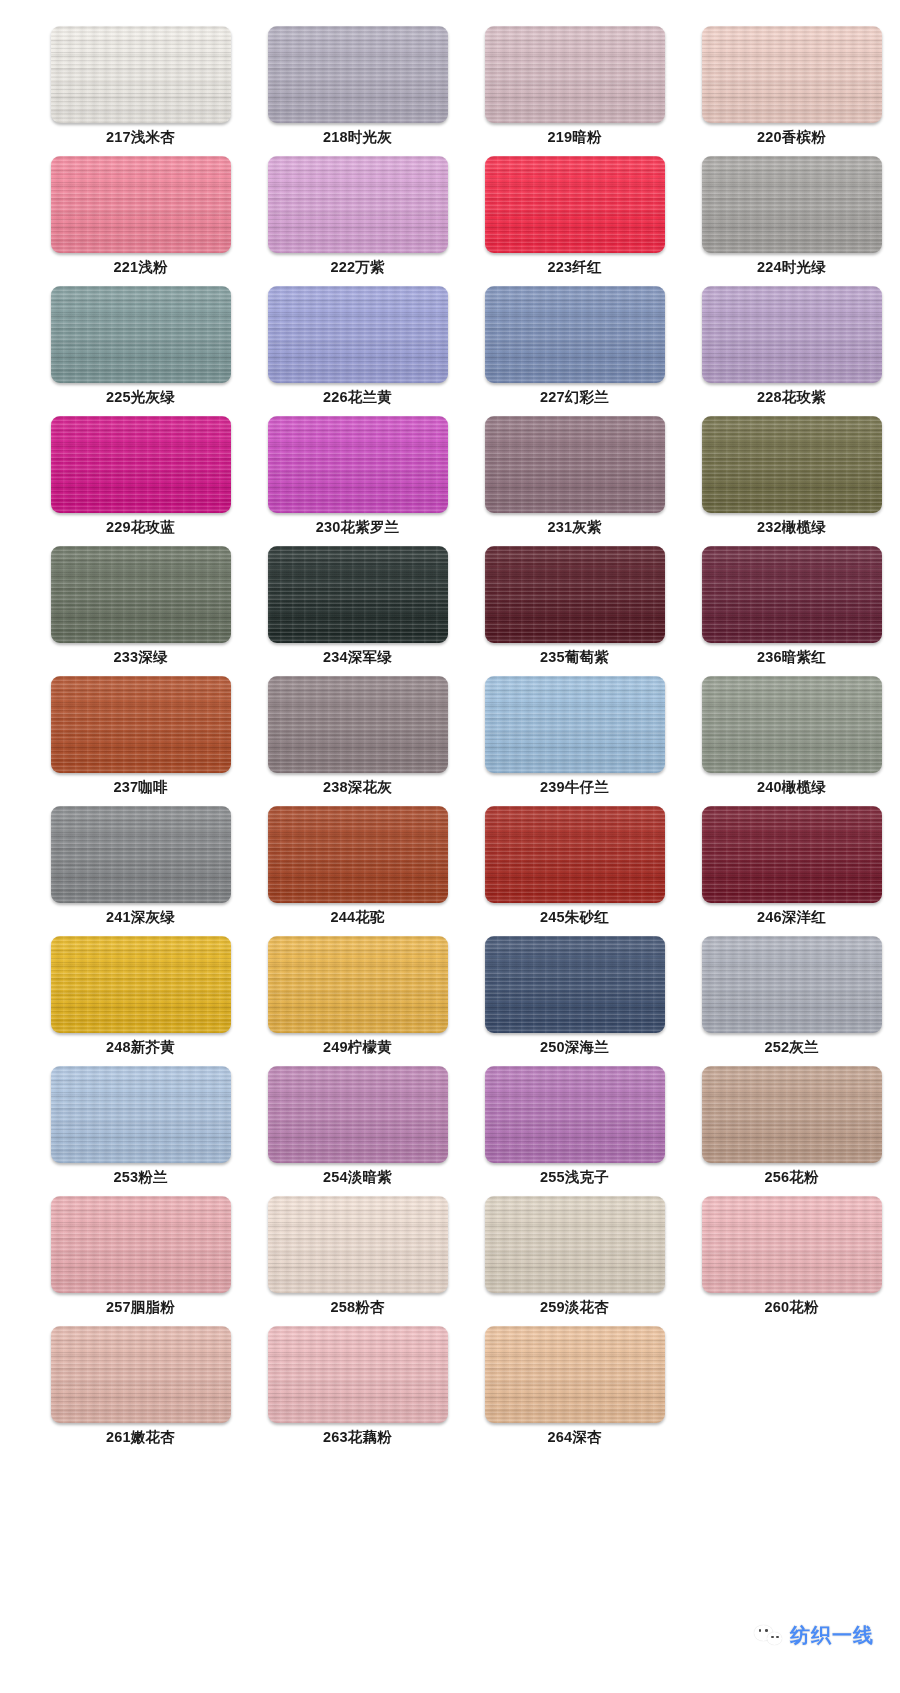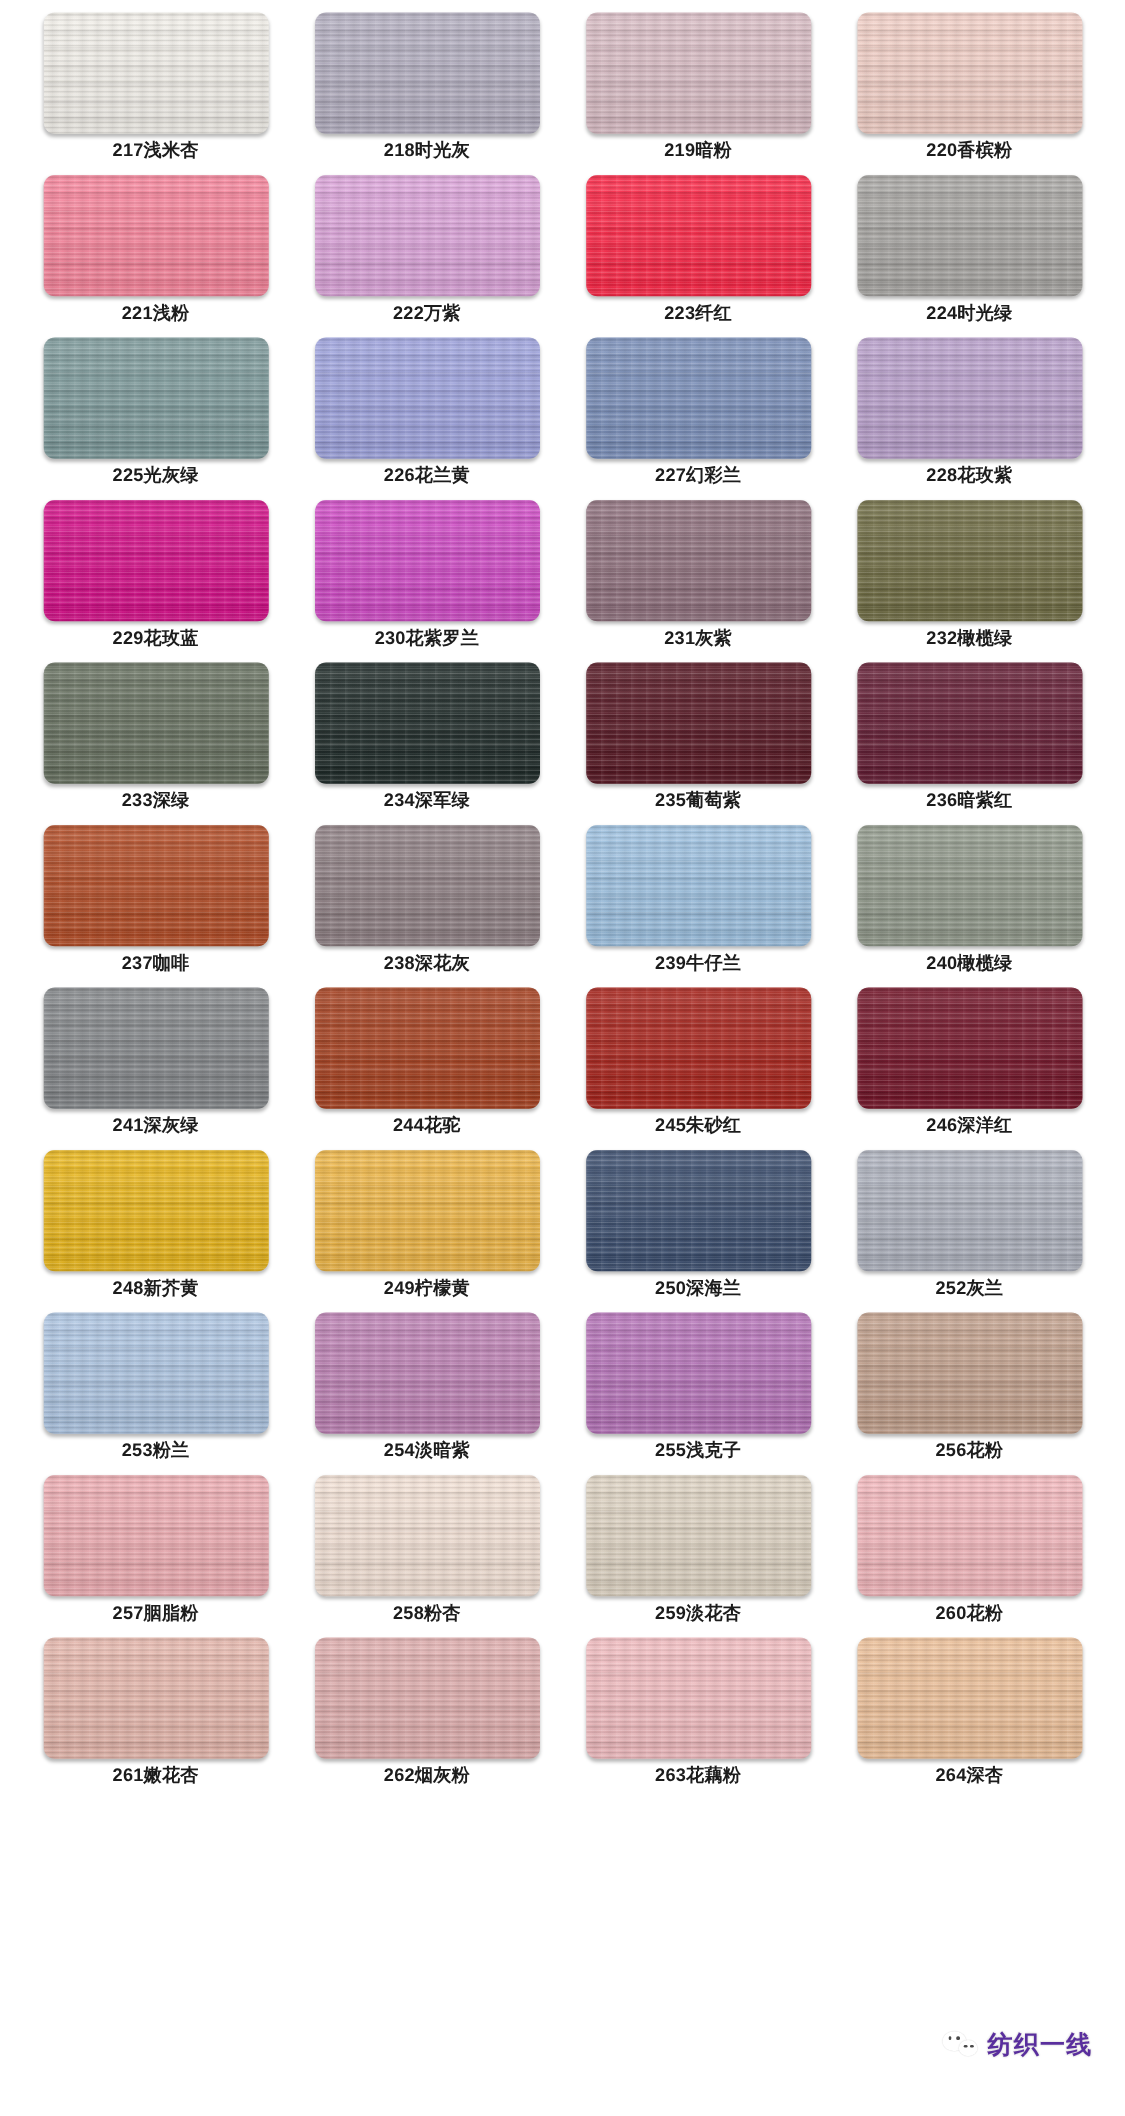--- a/index.html
+++ b/index.html
@@ -13,21 +13,21 @@
     font-family: "Liberation Sans", "DejaVu Sans", sans-serif;
     overflow: hidden;
     position: relative;
   }
 
   #swatch-grid {
     display: grid;
     grid-template-columns: repeat(4, 217px);
     grid-auto-rows: 130px;
     width: 868px;
-    margin: 0;
+    margin: 16px;
     padding: 10px 0 0 16px;
     box-sizing: border-box;
   }
 
   .swatch-cell {
     position: relative;
     width: 217px;
     height: 130px;
     display: flex;
     flex-direction: column;
@@ -134,21 +134,21 @@
     background: #3a3a3a;
     border-radius: 50%;
   }
   #watermark .d1 { left: 4.5px;  top: 4.5px; }
   #watermark .d2 { left: 11px;   top: 4.5px; }
   #watermark .d3 { left: 17px;   top: 11px; }
   #watermark .d4 { left: 22px;   top: 11px; }
   #watermark .wm-text {
     font-size: 20px;
     font-weight: 700;
-    color: #4c1d95;
+    color: #3b82f6;
     text-shadow: 0 0 2px rgba(0,0,0,0.25);
     letter-spacing: 1px;
     white-space: nowrap;
   }
 </style>
 </head>
 <body>
 
 <div id="swatch-grid">
     <div class="swatch-cell">
@@ -307,24 +307,20 @@
       <div class="swatch-chip" style="background-color: rgb(222, 211, 194);"></div>
       <div class="swatch-label">259淡花杏</div>
     </div>
     <div class="swatch-cell">
       <div class="swatch-chip" style="background-color: rgb(243, 183, 188);"></div>
       <div class="swatch-label">260花粉</div>
     </div>
     <div class="swatch-cell">
       <div class="swatch-chip" style="background-color: rgb(230, 183, 172);"></div>
       <div class="swatch-label">261嫩花杏</div>
-    </div>
-    <div class="swatch-cell">
-      <div class="swatch-chip" style="background-color: rgb(224, 174, 174);"></div>
-      <div class="swatch-label">262烟灰粉</div>
     </div>
     <div class="swatch-cell">
       <div class="swatch-chip" style="background-color: rgb(242, 188, 192);"></div>
       <div class="swatch-label">263花藕粉</div>
     </div>
     <div class="swatch-cell">
       <div class="swatch-chip" style="background-color: rgb(238, 193, 154);"></div>
       <div class="swatch-label">264深杏</div>
     </div>
   </div>

